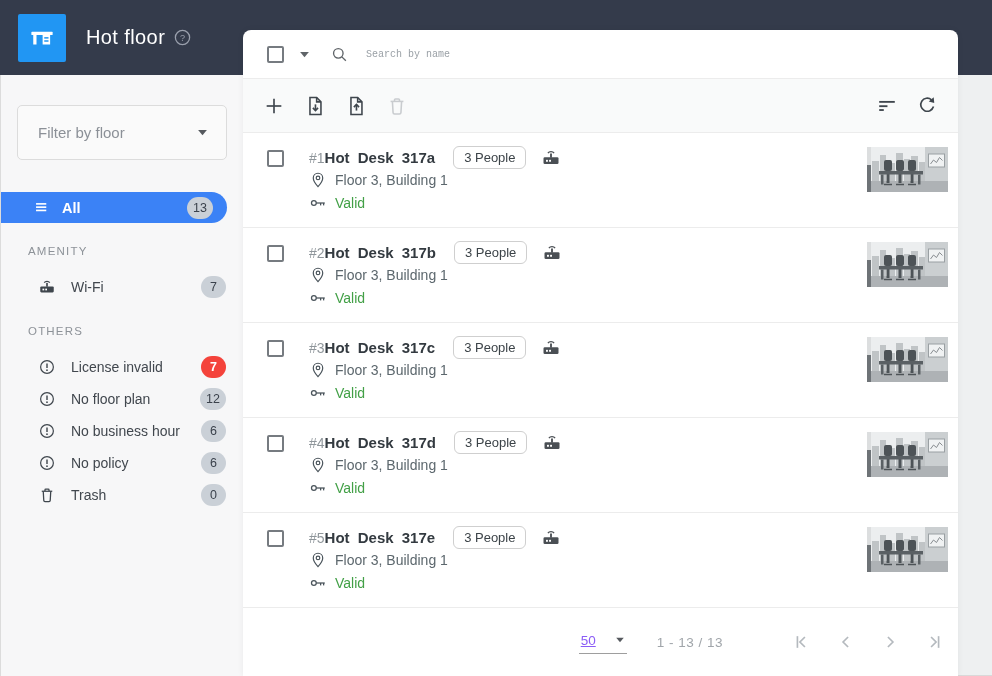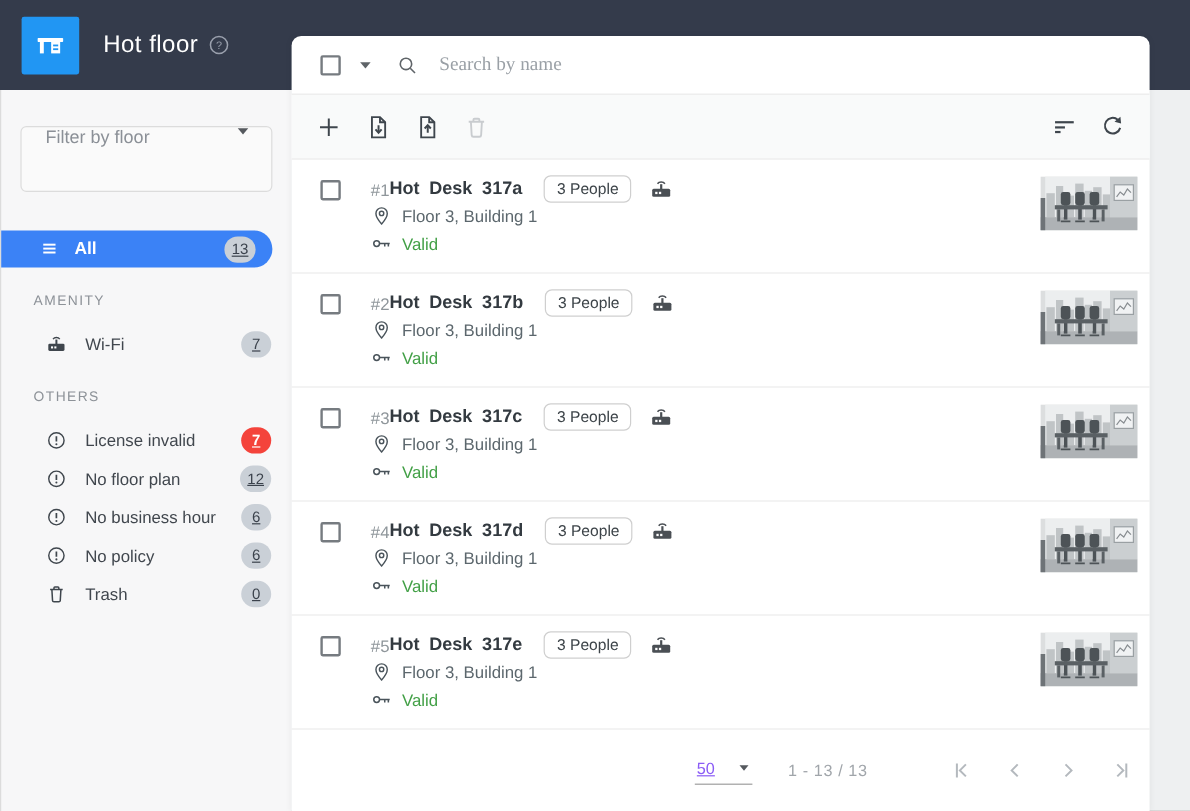--- a/index.html
+++ b/index.html
@@ -14,29 +14,29 @@
   .logo { width:48px; height:48px; margin-left:18px; background:#2196f3; border-radius:2px;
           display:flex; align-items:center; justify-content:center; flex:0 0 auto; }
   .logo svg { width:30px; height:30px; }
   .header-title { color:#ffffff; font-size:20px; font-weight:500; letter-spacing:.4px; margin-left:20px; }
   .help { width:19px; height:19px; margin-left:8px; }
 
   
   .sidebar { position:absolute; left:0; top:75px; width:243px; height:601px;
              background:#f7f7f8; z-index:0; border-left:1px solid #dcdcdc; padding-top:30px; }
   .filter-box { width:210px; height:55px; margin-left:16px; border:1px solid #dcdcdc; border-radius:5px;
-                background:#fafafa; display:flex; padding:0 18px 0 20px; cursor:pointer; }
+                background:#fafafa; display:flex; align-items:center; padding:0 18px 0 20px; cursor:pointer; }
   .filter-box .ph { color:#8b9097; font-size:15px; flex:1; }
   .caret { width:11px; height:7px; color:#55595e; }
   .all-pill { margin-top:32px; width:226px; height:31px; background:#3b82f6; border-radius:0 16px 16px 0;
               display:flex; align-items:center; cursor:pointer; }
   .all-pill .ic { width:15px; height:15px; margin-left:33px; }
   .all-pill .lbl { color:#ffffff; font-size:14.5px; font-weight:700; margin-left:13px; }
   .badge { min-width:25px; height:22px; border-radius:11px; font-size:12.5px; display:flex;
-           align-items:center; justify-content:center; padding:0 6px;text-decoration:underline; }
+           align-items:center; justify-content:center; padding:0 6px; }
   .badge.gray { background:#cad0d7; color:#3b424c; }
   .badge.red  { background:#f4433b; color:#ffffff; font-weight:700; }
   .all-pill .badge { margin-left:auto; margin-right:14px; }
   .sb-section-label { margin:22px 0 0 27px; color:#8d9298; font-size:11.5px; letter-spacing:1.2px; }
   .sb-section-items { margin-top:14px;margin-left:10px; }
   .sb-item { height:32px; display:flex; align-items:center; padding-left:27px; cursor:pointer; }
   .sb-item .ic { width:18px; height:18px; color:#3f464d; flex:0 0 auto; }
   .sb-item .lbl { margin-left:15px; color:#41474e; font-size:14px; }
   .sb-item .badge { margin-left:auto; margin-right:17px; }
 
@@ -44,22 +44,22 @@
   .card { position:absolute; left:243px; top:30px; width:715px; height:646px; background:#ffffff;
           border-radius:8px 8px 0 0; z-index:2; display:flex; flex-direction:column;
           box-shadow:0 0 6px rgba(0,0,0,.06); }
   .ic { color:#3f464d; }
 
   .searchbar { height:48px; display:flex; align-items:center; padding-left:24px; flex:0 0 auto; }
   .checkbox { width:17px; height:17px; border:2px solid #767b80; border-radius:2px; background:#fff;
               flex:0 0 auto; cursor:pointer; }
   .searchbar .caret { margin-left:15px; cursor:pointer; color:#5f6468; }
   .searchbar .search-ic { width:19px; height:19px; margin-left:20px; color:#5f6468; }
-  .search-input { border:none; outline:none; margin-left:17px; font-size:16px; color:#000000; width:400px;
-                  font-family:Liberation Serif, serif; background:transparent; }
+  .search-input { border:none; outline:none; margin-left:17px; font-size:10px; color:#000000; width:400px;
+                  font-family:Liberation Mono, monospace; background:transparent; }
   .search-input::placeholder { color:#9aa0a6; }
 
   .toolbar { height:55px; background:#f9fafa; border-top:1px solid #ececec; border-bottom:1px solid #ececec;
              display:flex; align-items:center; padding:0 20px; flex:0 0 auto; }
   .tb-btn { width:22px; height:22px; margin-right:19px; cursor:pointer; background:none; border:none; padding:0; }
   .tb-btn svg { width:22px; height:22px; color:#3f464d; }
   .tb-btn.disabled svg { color:#c9cccf; }
   .tb-right { margin-left:auto; display:flex; align-items:center; }
   .tb-right .tb-btn { margin-right:0; margin-left:18px; }
 

